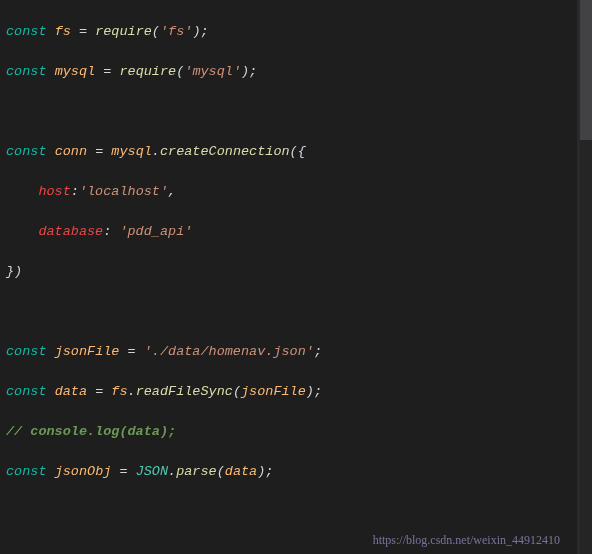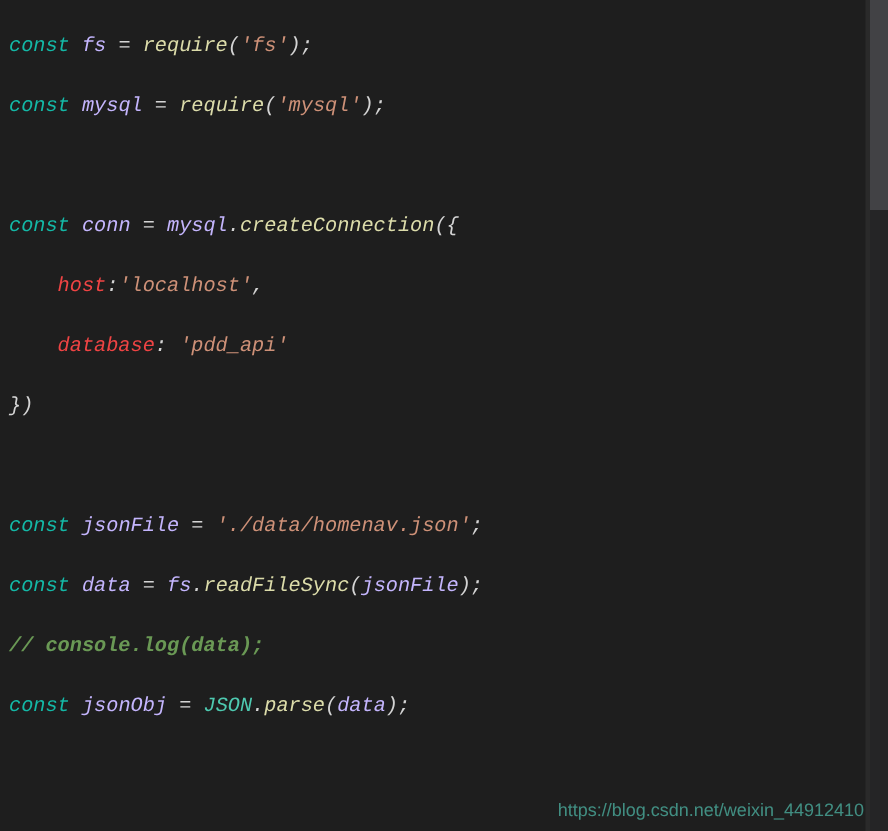--- a/index.html
+++ b/index.html
@@ -15,21 +15,21 @@
     color: #d4d4d4;
     overflow: hidden;
     position: relative;
   }
   .editor {
     padding: 2px 6px;
     white-space: pre;
   }
   .ln { display: block; height: 20px; }
   .tok-kw   { color: #14b8a6; }
-  .tok-var  { color: #c4b5fd; }
+  .tok-var  { color: #fdba74; }
   .tok-def  { color: #d4d4d4; }
   .tok-fn   { color: #dcdcaa; }
   .tok-str  { color: #ce9178; }
   .tok-com  { color: #6a9955; font-weight: bold; }
   .tok-cls  { color: #4ec9b0; }
   .tok-op   { color: #d4d4d4; }
   .tok-br   { color: #d4d4d4; }
   .tok-prop { color: #ef4444; }
   .scrollbar {
     position:absolute;
@@ -58,27 +58,27 @@
   .minimap-slice {
     position:absolute;
     right:12px;
     top:0;
     width:3px;
     height:100%;
     background:#2a2a2a;
   }
   .watermark {
     position:absolute;
-    right:16px;
+    right:32px;
     bottom:4px;
-    color:#5eead4;
+    color:#c4b5fd;
     opacity:0.55;
     font-style:normal;
     font-size:12px;
-    font-family: Liberation Sans, sans-serif;
+    font-family: Liberation Serif, serif;
   }
 </style>
 </head>
 <body>
 
 <div class="editor">
 <span class="ln"><span class="tok-kw">const</span> <span class="tok-var">fs</span><span class="tok-op"> = </span><span class="tok-fn">require</span><span class="tok-br">(</span><span class="tok-str">'fs'</span><span class="tok-br">)</span><span class="tok-def">;</span></span>
 <span class="ln"><span class="tok-kw">const</span> <span class="tok-var">mysql</span><span class="tok-op"> = </span><span class="tok-fn">require</span><span class="tok-br">(</span><span class="tok-str">'mysql'</span><span class="tok-br">)</span><span class="tok-def">;</span></span>
 <span class="ln"></span>
 <span class="ln"><span class="tok-kw">const</span> <span class="tok-var">conn</span><span class="tok-op"> = </span><span class="tok-var">mysql</span><span class="tok-def">.</span><span class="tok-fn">createConnection</span><span class="tok-br">(</span><span class="tok-br">{</span></span>

